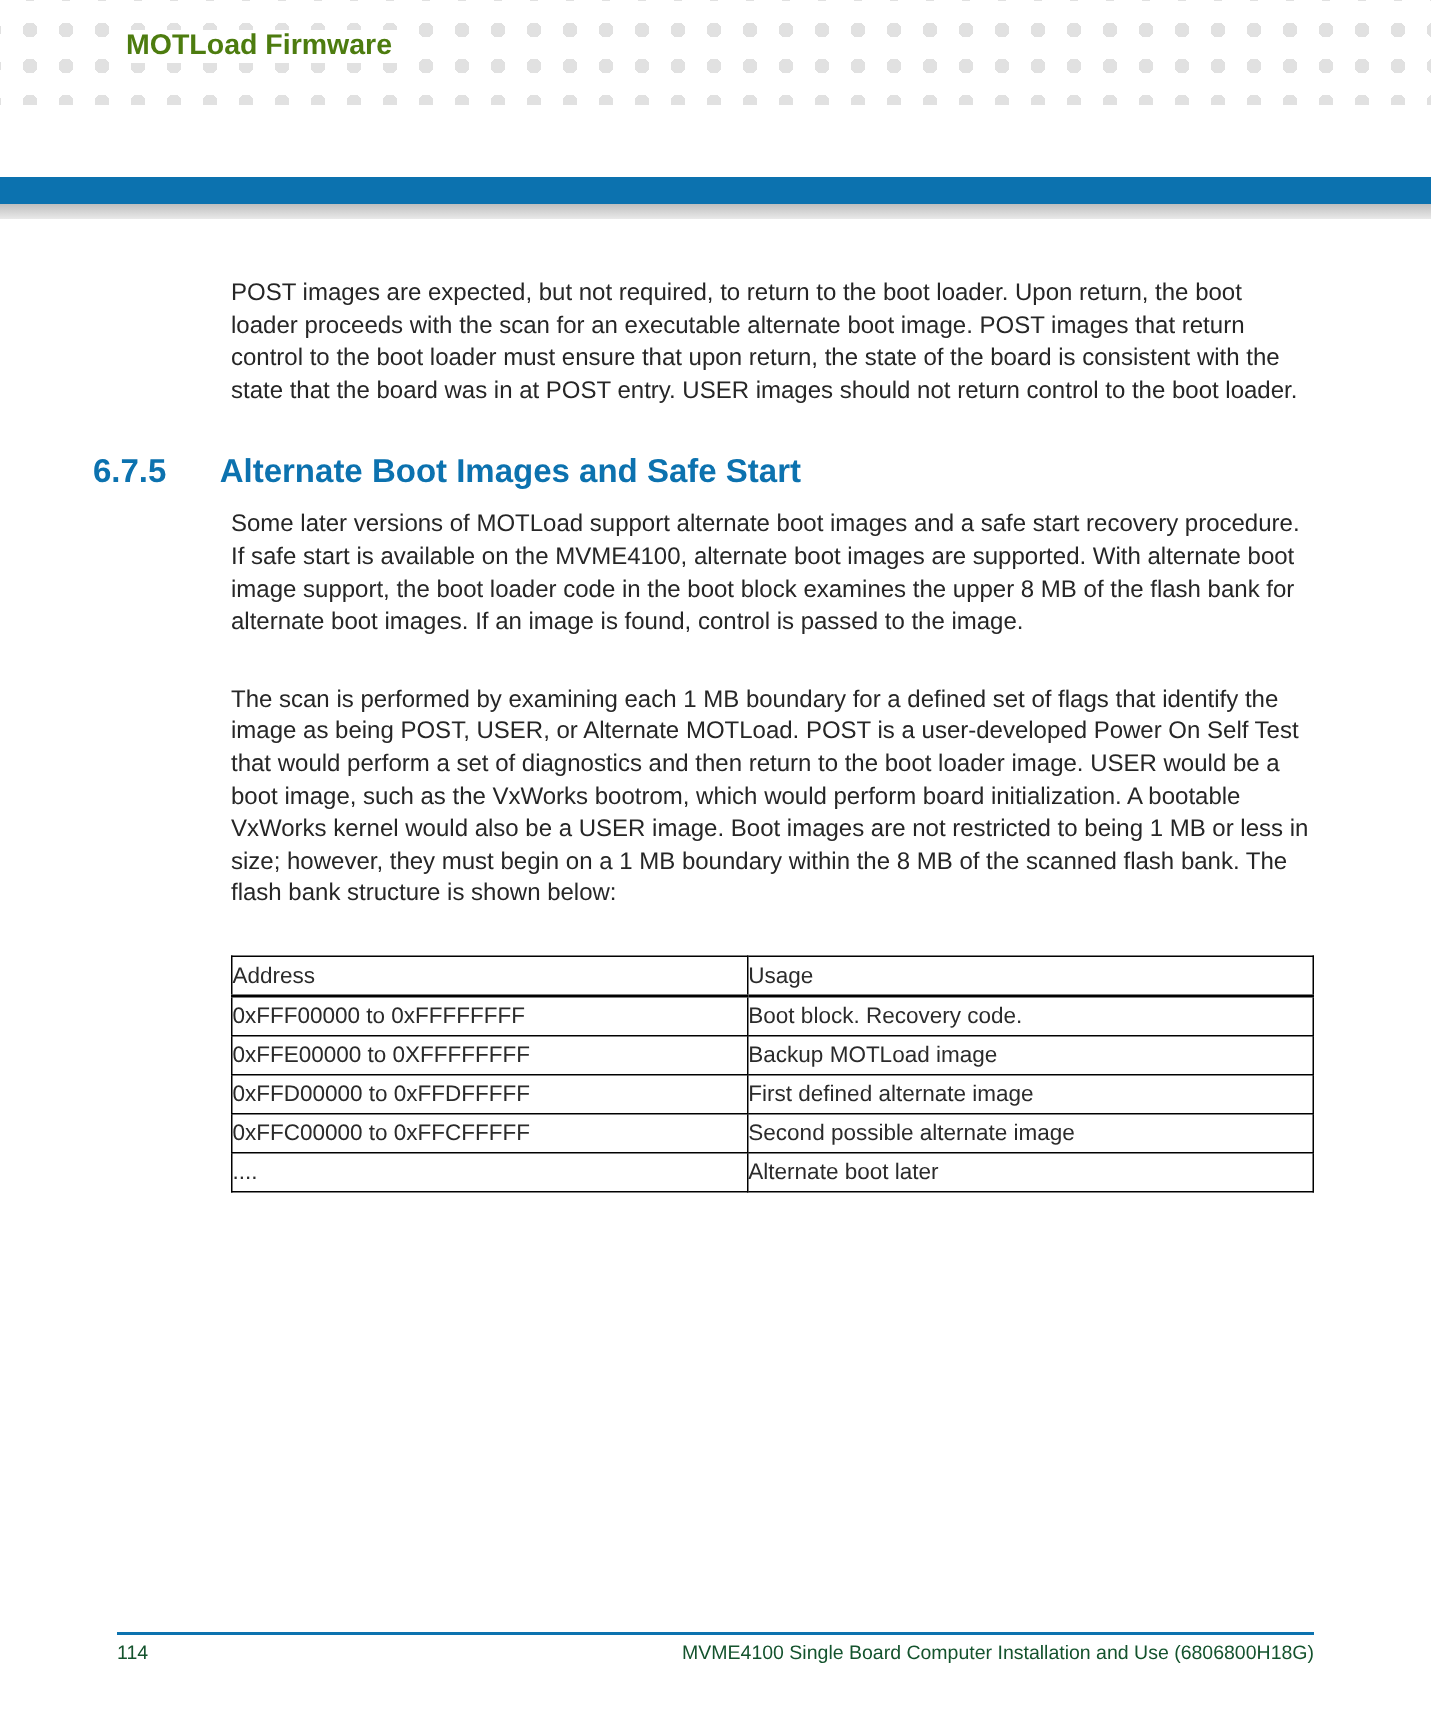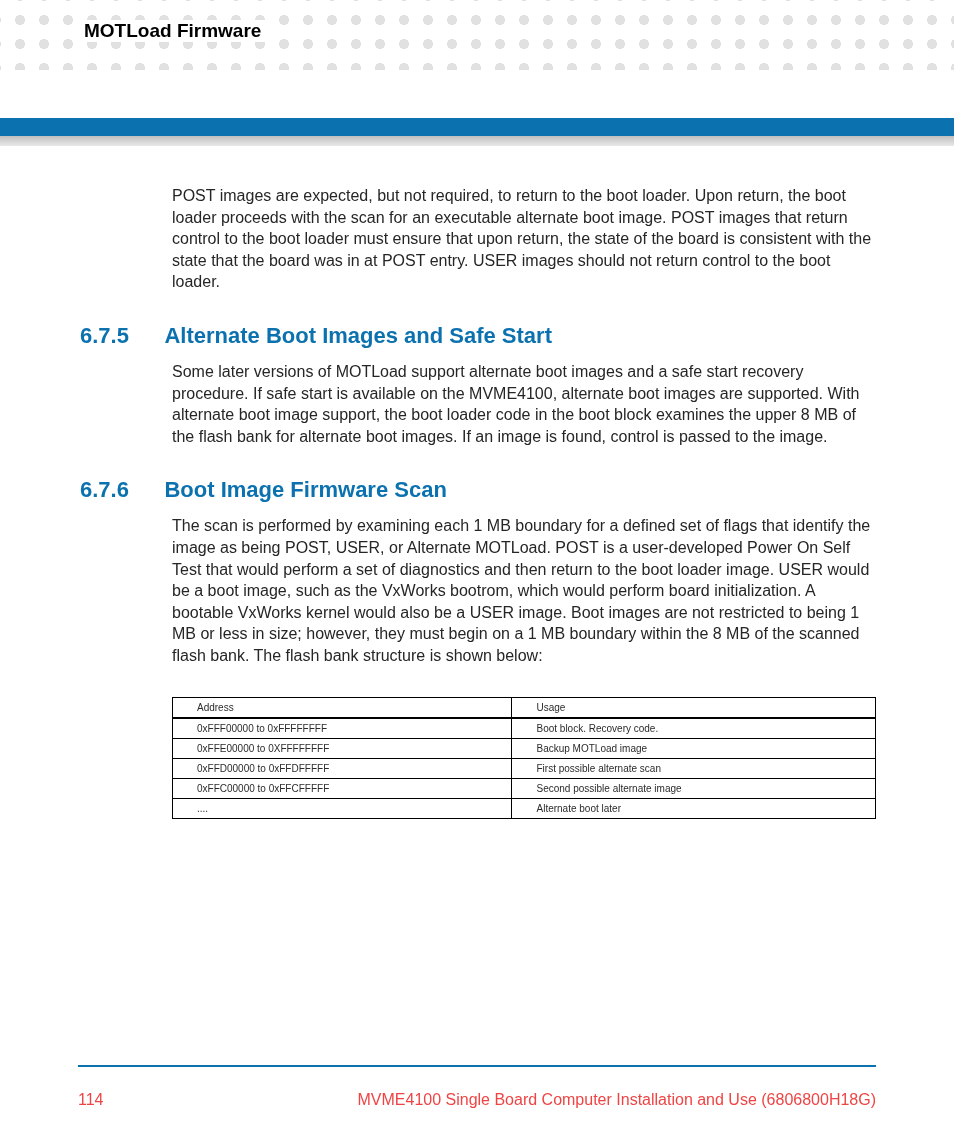--- a/index.html
+++ b/index.html
@@ -23,21 +23,21 @@
     background-size: 24px 24px;
     background-position: 8px 8px;
     opacity: 0.55;
   }
   .header-title {
     position: absolute;
     top: 20px;
     left: 78px;
     font-size: 19px;
     font-weight: 700;
-    color: #000000;
+    color: #4d7c0f;
     background: #fff;
     padding: 0 6px;
     z-index: 2;
   }
   .blue-rule {
     position: absolute;
     top: 118px;
     left: 0;
     right: 0;
     height: 18px;
@@ -47,21 +47,21 @@
     position: absolute;
     top: 136px;
     left: 0;
     right: 0;
     height: 10px;
     background: linear-gradient(#bfbfbf, #e9e9e9);
   }
   .content {
     position: absolute;
     top: 185px;
-    left: 172px;
+    left: 154px;
     right: 78px;
   }
   .para {
     font-size: 16px;
     line-height: 1.35;
     color: #262626;
     margin: 0 0 30px 0;
   }
   .section {
     margin-top: 28px;
@@ -83,38 +83,38 @@
     color: #0c72af;
     text-align: center;
   }
   table.flash {
     border-collapse: collapse;
     width: 100%;
     margin-top: 6px;
   }
   table.flash th, table.flash td {
     border: 1px solid #000;
-    padding: 4px 24px;
-    font-size: 10px;
+    padding: 4px 0;
+    font-size: 15px;
     text-align: left;
     font-weight: 400;
   }
   table.flash thead th {
     border-bottom: 2px solid #000;
     font-weight: 400;
   }
   .footer {
     position: absolute;
     bottom: 36px;
     left: 78px;
     right: 78px;
     border-top: 2px solid #0c72af;
-    padding-top: 24px;
-    font-size: 16px;
-    color: #ef4444;
+    padding-top: 4px;
+    font-size: 13px;
+    color: #14532d;
   }
   .footer .pnum { float: left; }
   .footer .ftext { float: right; text-align: center; }
   .footer::after { content: ""; display: block; clear: both; }
 </style>
 </head>
 <body>
 
 <div class="dots-top"></div>
 <div class="header-title">MOTLoad Firmware</div>
@@ -124,45 +124,41 @@
 <div class="content">
 
   <p class="para">POST images are expected, but not required, to return to the boot loader. Upon return, the boot loader proceeds with the scan for an executable alternate boot image. POST images that return control to the boot loader must ensure that upon return, the state of the board is consistent with the state that the board was in at POST entry. USER images should not return control to the boot loader.</p>
 
   <div class="section">
     <span class="sec-num">6.7.5</span>
     <span class="sec-title">Alternate Boot Images and Safe Start</span>
   </div>
   <p class="para">Some later versions of MOTLoad support alternate boot images and a safe start recovery procedure. If safe start is available on the MVME4100, alternate boot images are supported. With alternate boot image support, the boot loader code in the boot block examines the upper 8 MB of the flash bank for alternate boot images. If an image is found, control is passed to the image.</p>
 
-  <div class="section">
-    <span class="sec-num">6.7.6</span>
-    <span class="sec-title">Boot Image Firmware Scan</span>
-  </div>
   <p class="para">The scan is performed by examining each 1 MB boundary for a defined set of flags that identify the image as being POST, USER, or Alternate MOTLoad. POST is a user-developed Power On Self Test that would perform a set of diagnostics and then return to the boot loader image. USER would be a boot image, such as the VxWorks bootrom, which would perform board initialization. A bootable VxWorks kernel would also be a USER image. Boot images are not restricted to being 1 MB or less in size; however, they must begin on a 1 MB boundary within the 8 MB of the scanned flash bank. The flash bank structure is shown below:</p>
 
   <table class="flash">
     <thead>
       <tr>
         <th>Address</th>
         <th>Usage</th>
       </tr>
     </thead>
     <tbody>
       <tr>
         <td>0xFFF00000 to 0xFFFFFFFF</td>
         <td>Boot block. Recovery code.</td>
       </tr>
       <tr>
         <td>0xFFE00000 to 0XFFFFFFFF</td>
         <td>Backup MOTLoad image</td>
       </tr>
       <tr>
         <td>0xFFD00000 to 0xFFDFFFFF</td>
-        <td>First possible alternate scan</td>
+        <td>First defined alternate image</td>
       </tr>
       <tr>
         <td>0xFFC00000 to 0xFFCFFFFF</td>
         <td>Second possible alternate image</td>
       </tr>
       <tr>
         <td>....</td>
         <td>Alternate boot later</td>
       </tr>
     </tbody>

